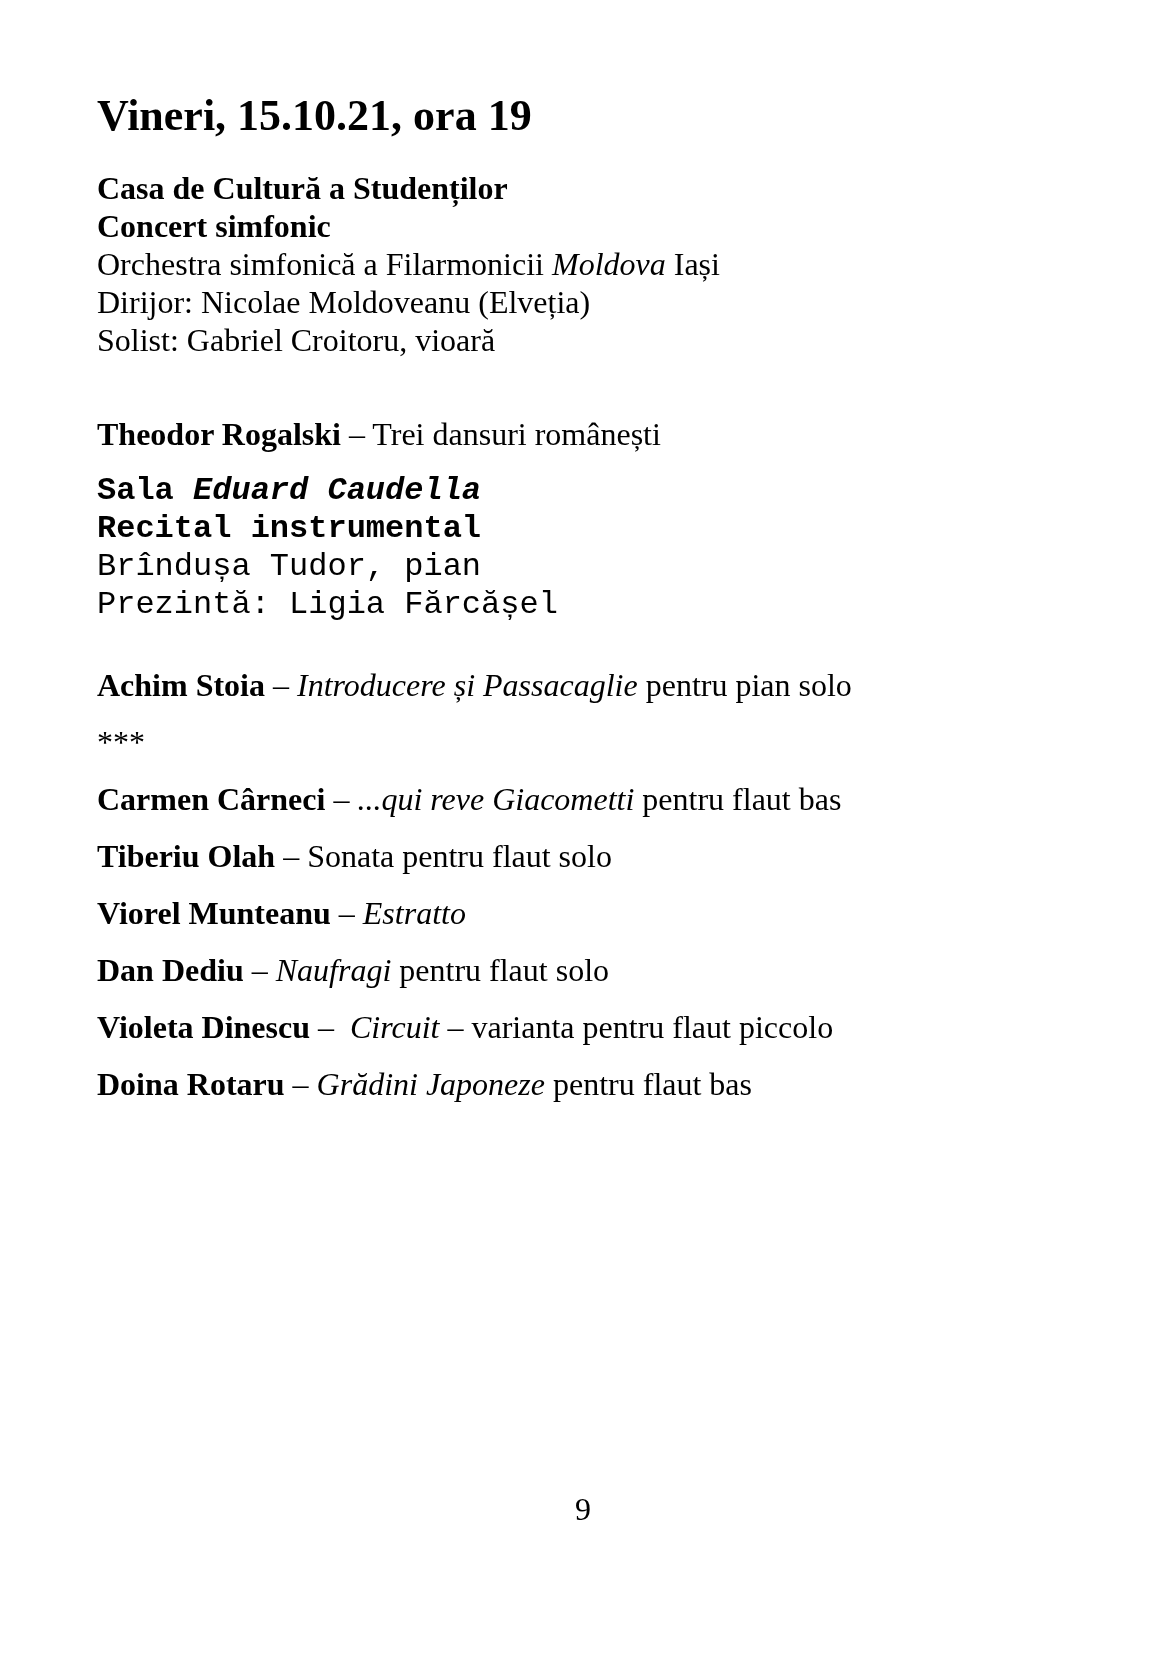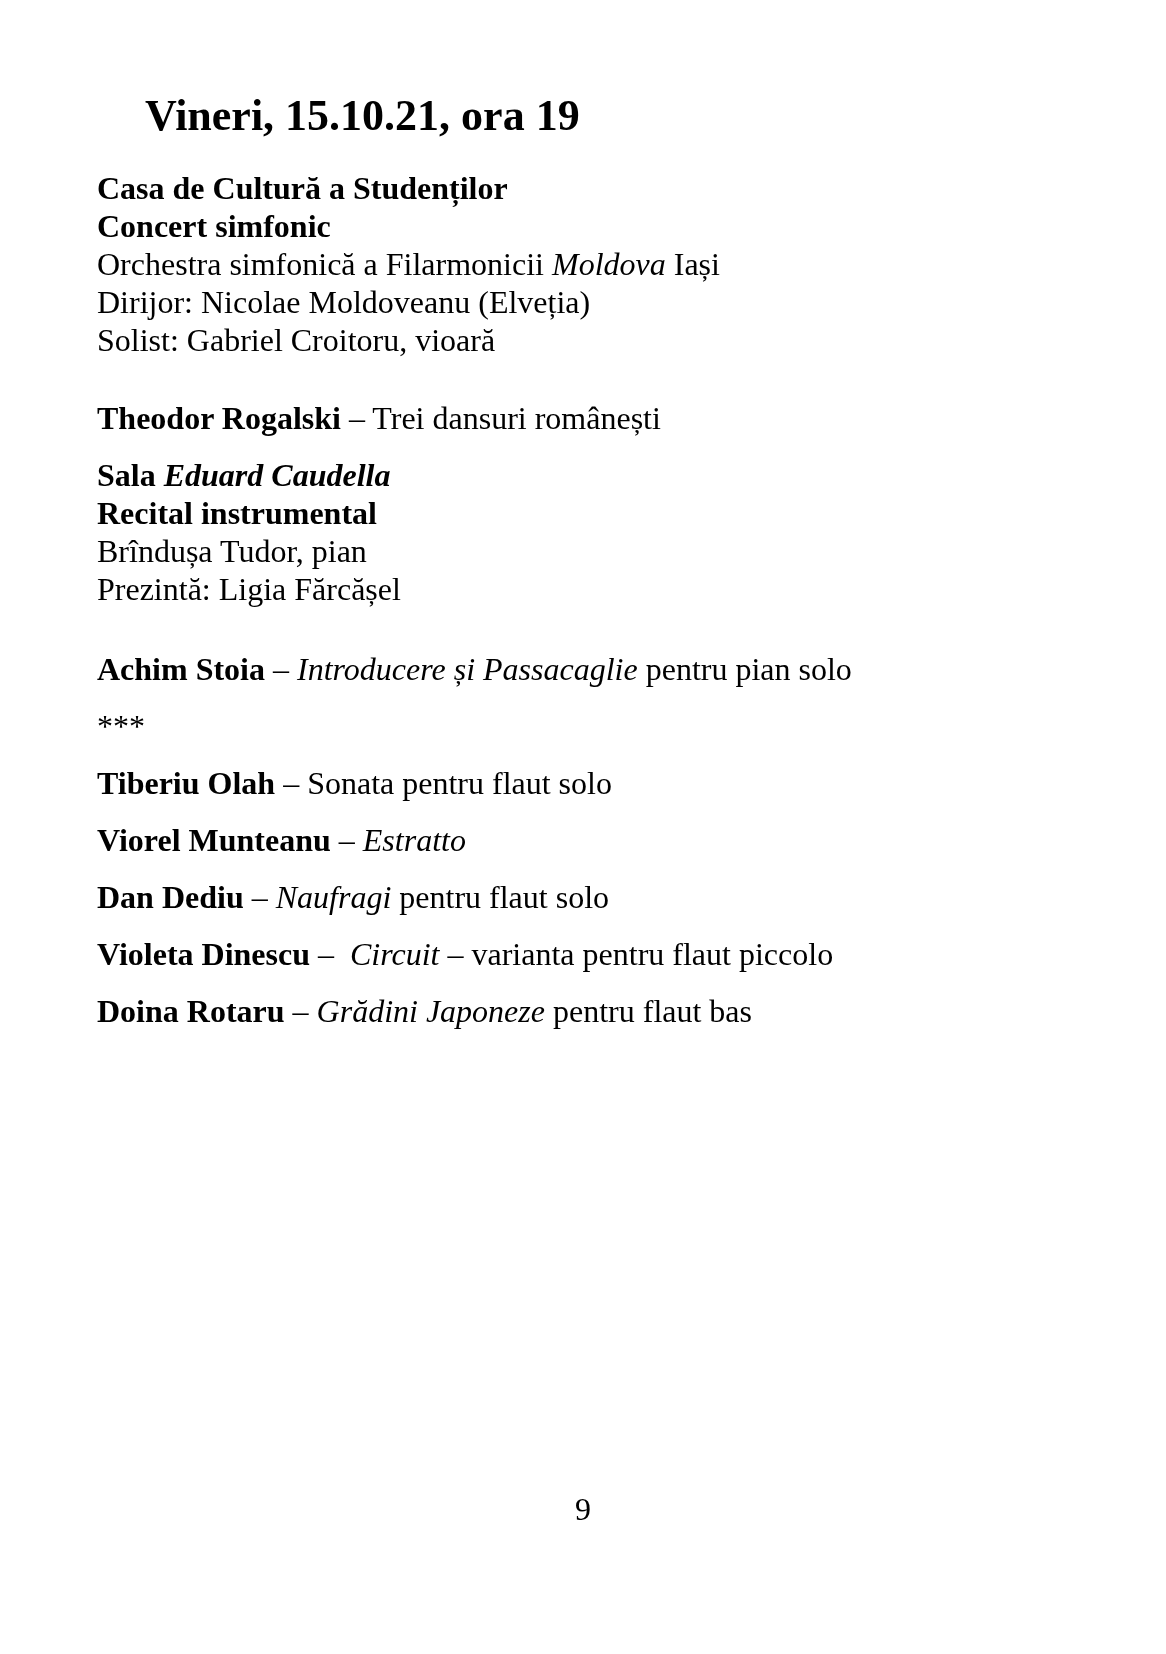--- a/index.html
+++ b/index.html
@@ -22,33 +22,33 @@
     top: 0;
     width: 1009px;
   }
   .event-heading {
     margin: 0;
     font-weight: bold;
     font-size: 44px;
     line-height: 50px;
     letter-spacing: 0;
   }
-  .event-0 .event-heading { margin-top: 91px; margin-left: 48px; }
+  .event-0 .event-heading { margin-top: 91px; }
   .event-1 .event-heading { margin-top: 98px; }
   .details { margin: 0; }
   .event-0 .details { margin-top: 28px; }
-  .event-1 .details { margin-top: 0; }
+  .event-1 .details { margin-top: 0; font-family: Liberation Mono, monospace; }
   .details p {
     margin: 0;
     font-size: 32px;
     line-height: 38px;
     white-space: pre-wrap;
   }
   .program { margin: 0; }
-  .event-0 .program { margin-top: 40px; }
+  .event-0 .program { margin-top: 56px; }
   .event-1 .program { margin-top: 42px; }
   .program p {
     margin: 0 0 19px 0;
     font-size: 32px;
     line-height: 38px;
     white-space: pre-wrap;
   }
   .b { font-weight: bold; }
   .i { font-style: italic; text-align: center; }
   .page-number {
@@ -82,20 +82,21 @@
   <section class="event event-1">
     <div class="details">
         <p><span class="b">Sala </span><span class="b i">Eduard Caudella</span></p>
         <p><span class="b">Recital instrumental</span></p>
         <p><span>Brîndușa Tudor, pian</span></p>
         <p><span>Prezintă: Ligia Fărcășel</span></p>
       </div>
     <div class="program">
         <p><span class="b">Achim Stoia</span><span> – </span><span class="i">Introducere și Passacaglie</span><span> pentru pian solo</span></p>
         <p><span>***</span></p>
+        <p><span class="b">Carmen Cârneci</span><span> – </span><span class="i">...qui reve Giacometti</span><span> pentru flaut bas</span></p>
         <p><span class="b">Tiberiu Olah</span><span> – Sonata pentru flaut solo</span></p>
         <p><span class="b">Viorel Munteanu</span><span> – </span><span class="i">Estratto</span></p>
         <p><span class="b">Dan Dediu</span><span> – </span><span class="i">Naufragi</span><span> pentru flaut solo</span></p>
         <p><span class="b">Violeta Dinescu</span><span> – &nbsp;</span><span class="i">Circuit</span><span> – varianta pentru flaut piccolo</span></p>
         <p><span class="b">Doina Rotaru</span><span> – </span><span class="i">Grădini Japoneze</span><span> pentru flaut bas</span></p>
       </div>
   </section>
 </main>
 
 <footer class="page-number">9</footer>

